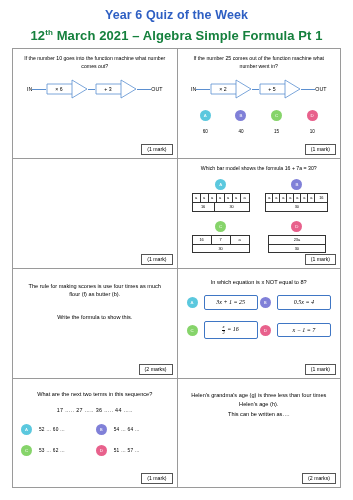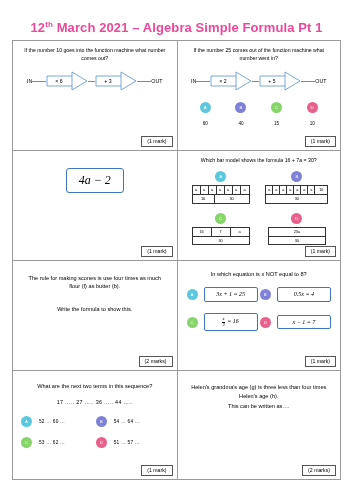--- a/index.html
+++ b/index.html
@@ -26,24 +26,24 @@
   .title-1 {
     text-align: center;
     color: #2E5FC3;
     font-weight: bold;
     font-size: 12.5px;
     margin: 8px 0 0 0;
     letter-spacing: 0.1px;
   }
   .title-2 {
     text-align: center;
-    color: #ec4899;
+    color: #15803d;
     font-weight: bold;
     font-size: 13px;
-    margin: 20px 0 5px 0;
+    margin: 6px 0 5px 0;
     letter-spacing: 0.1px;
   }
   .title-2 sup { font-size: 8px; vertical-align: super; }
 
   
   .grid {
     position: relative;
     margin: 0 12px;
     height: 440px;
     display: grid;
@@ -231,20 +231,21 @@
     padding: 0 4px;
   }
   .seq-item { display: flex; align-items: center; gap: 7px; }
   .seq-item span.txt { font-size: 4.8px; letter-spacing: 0.2px; }
 </style>
 </head>
 <body>
 
 <div class="page">
 
+  <div class="title-1">Year 6 Quiz of the Week</div>
   <div class="title-2">
     <span>12</span><sup>th</sup><span> March 2021 – Algebra Simple Formula Pt 1</span>
   </div>
 
   <div class="grid">
 
     <div class="cell r1c1">
       <div class="qtext">If the number 10 goes into the function machine what number comes out?</div>
       <div class="machine">
         <span class="lbl">IN</span>
@@ -294,23 +295,20 @@
       <div class="nums-row">
         <span>60</span>
         <span>40</span>
         <span>15</span>
         <span>10</span>
       </div>
       <div class="marks">(1 mark)</div>
     </div>
 
     <div class="cell r2c1">
-      <div class="card-wrap">
-        <div class="card">4a − 2</div>
-      </div>
       <div class="marks">(1 mark)</div>
     </div>
 
     <div class="cell r2c2">
       <div class="qtext">Which bar model shows the formula 16 + 7a = 30?</div>
       <div class="bars-grid">
 
         <div class="bar-unit">
           <div class="circ a">A</div>
           <div class="bar-model">

